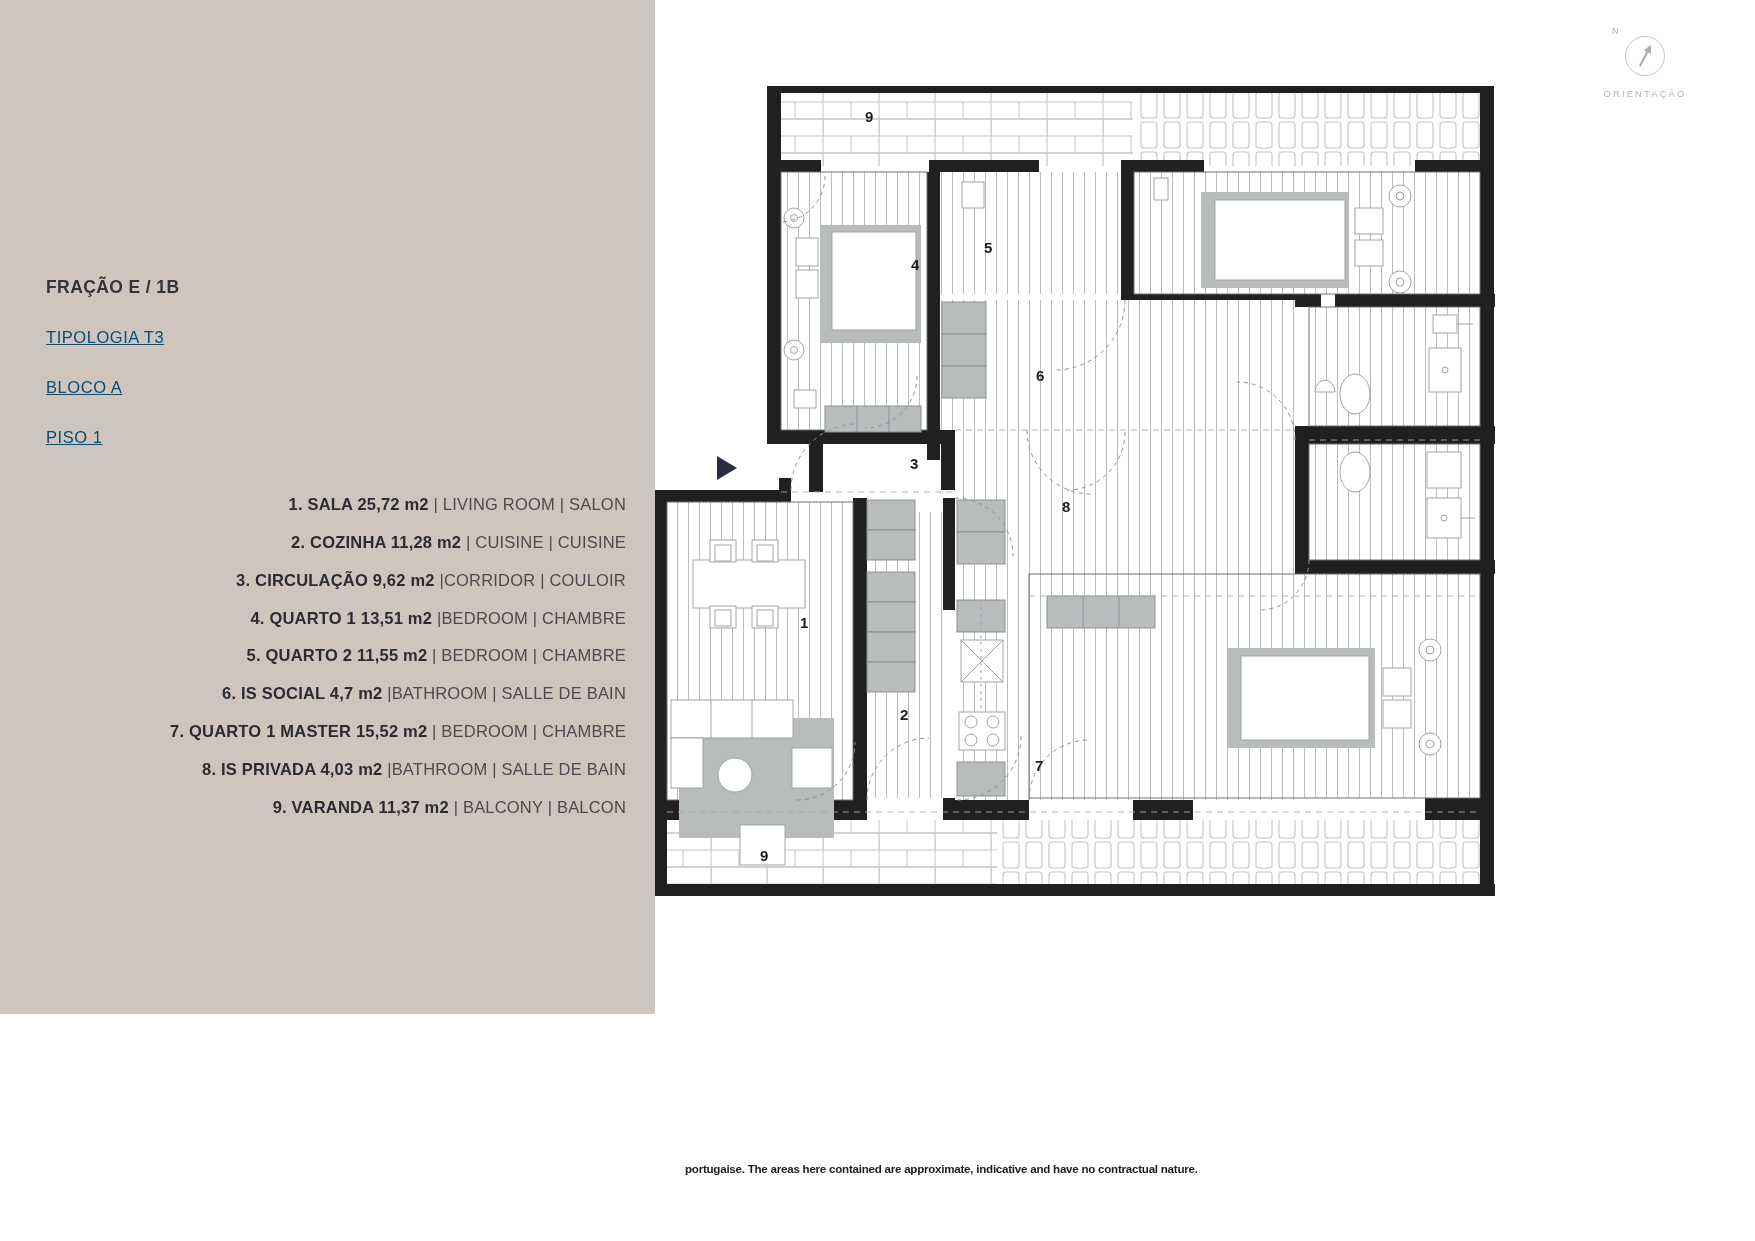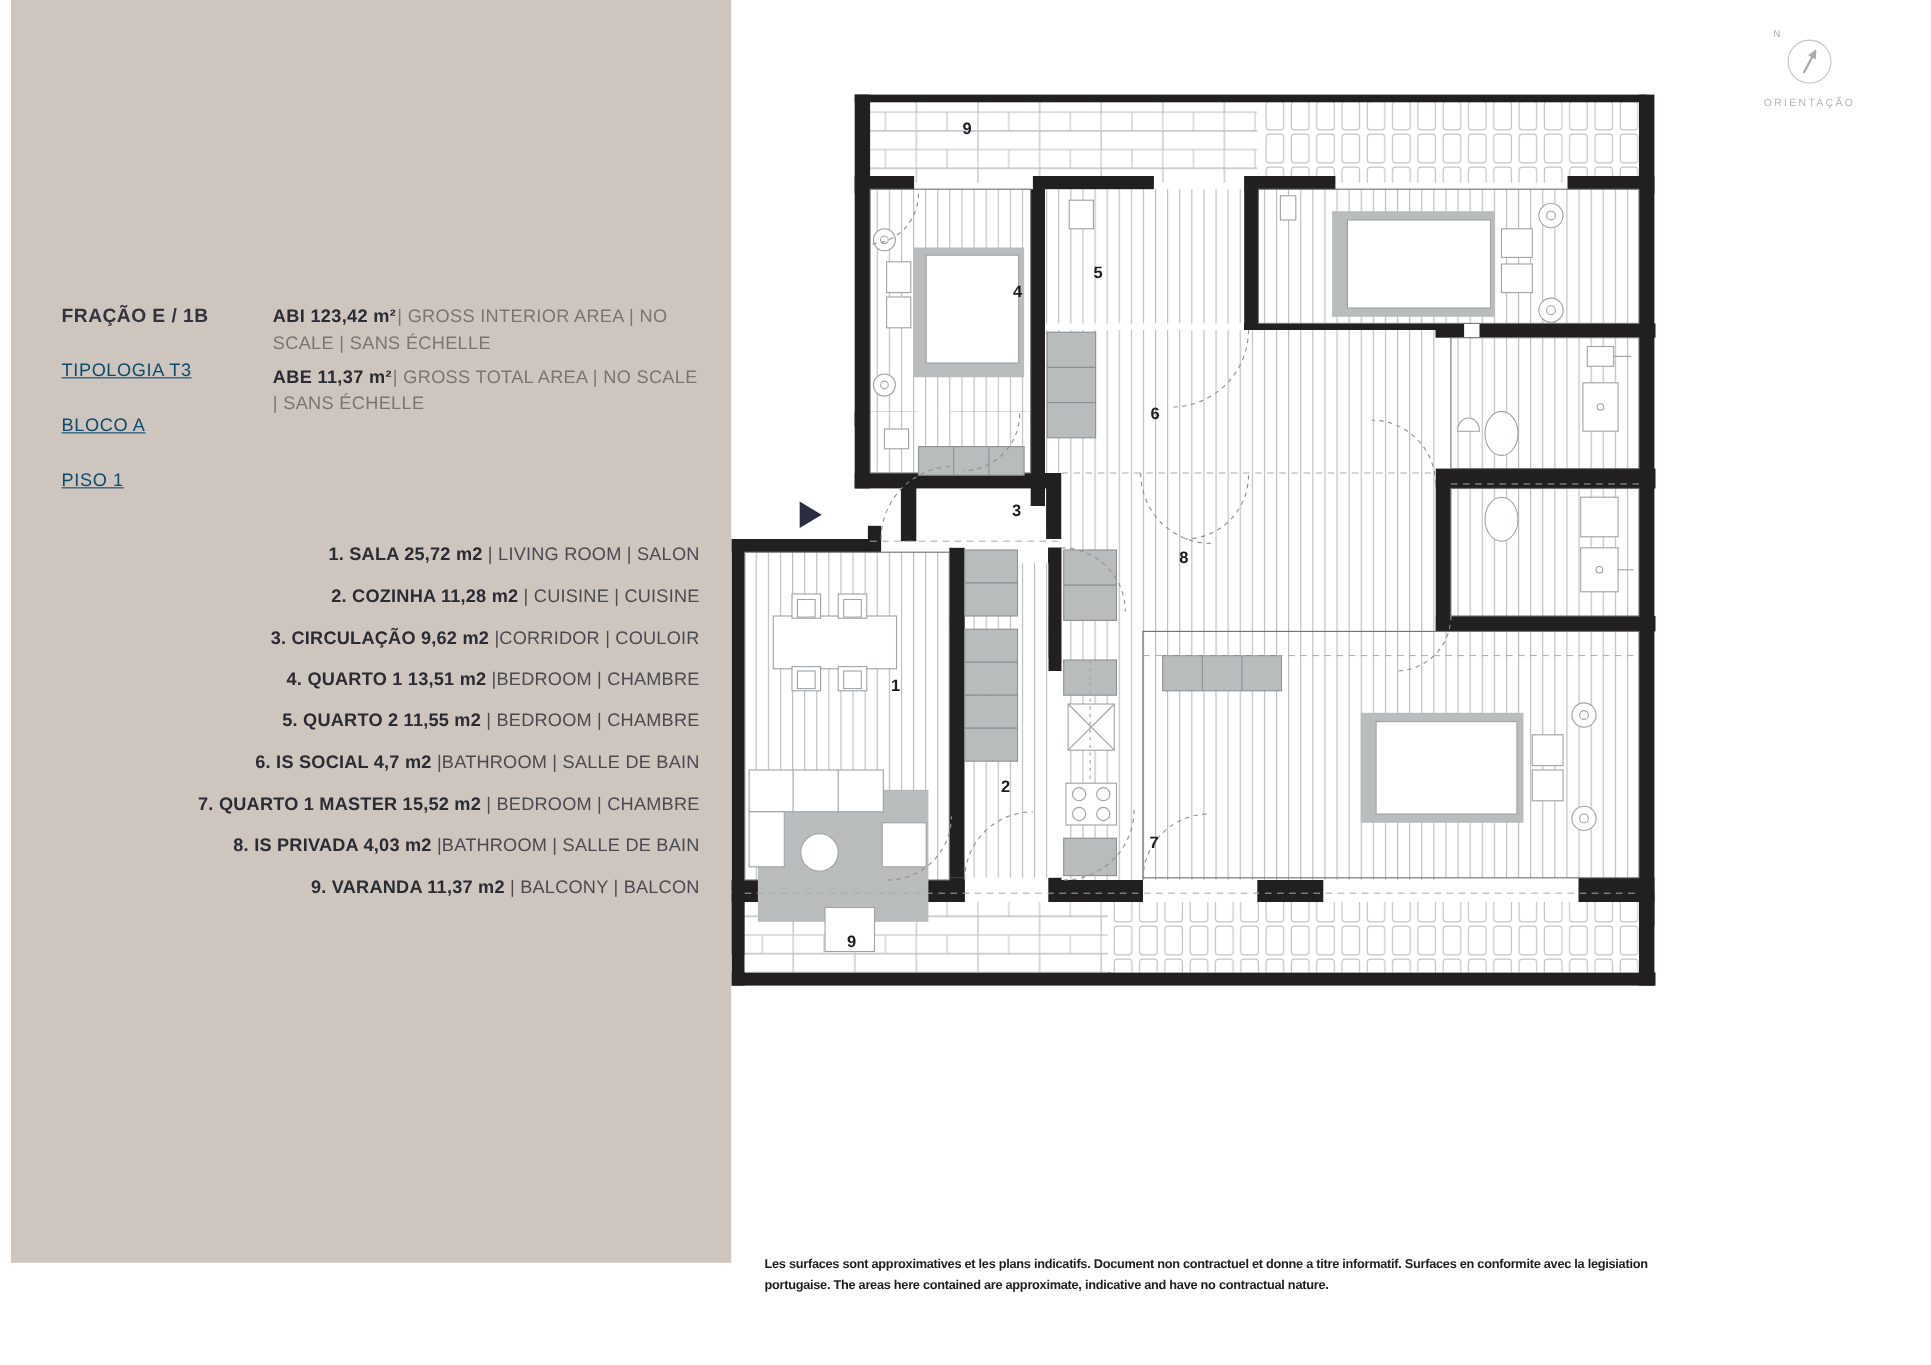--- a/index.html
+++ b/index.html
@@ -7,25 +7,24 @@
   body {
     font-family: "Liberation Sans", sans-serif;
     background: #ffffff;
     color: #2b2b33;
   }
   #page { position: relative; width: 1755px; height: 1241px; display: flex; }
 
   
   #sidebar {
     width: 655px;
-    height: 1148px;
+    height: 1014px;
     background: #cec6be;
     position: relative;
     flex: 0 0 655px;
-    margin-left: 10px;
   }
   #sidebar-inner { position: absolute; left: 46px; top: 275px; width: 580px; }
 
   .fraction-block { display: flex; align-items: flex-start; }
   .fraction-left { width: 192px; flex: 0 0 192px; padding-top: 2px; }
   .fraction-right { flex: 1; padding-top: 2px; }
 
   .frac-title {
     font-size: 17.5px; font-weight: bold; letter-spacing: .4px;
     color: #33333b; line-height: 1.2; margin-bottom: 30px;
@@ -101,28 +100,20 @@
 
   <aside id="sidebar">
     <div id="sidebar-inner">
 
       <div class="fraction-block">
         <div class="fraction-left">
           <div class="frac-title">FRAÇÃO E / 1B</div>
           <div class="frac-sub">TIPOLOGIA T3</div>
           <div class="frac-sub">BLOCO A</div>
           <div class="frac-sub">PISO 1</div>
-        </div>
-        <div class="fraction-right">
-          <div class="area-line">
-            <b>ABI 123,42 m²</b><span class="sep">| GROSS INTERIOR AREA  |  NO SCALE  |  SANS ÉCHELLE</span>
-          </div>
-          <div class="area-line">
-            <b>ABE 11,37 m²</b><span class="sep">| GROSS TOTAL AREA  |  NO SCALE  |  SANS ÉCHELLE</span>
-          </div>
         </div>
       </div>
 
       <div id="room-list">
         <div class="room-item">
           <span class="rm-bold">1.</span>
           <span class="rm-bold">SALA 25,72 m2</span><span class="rm-light"> | LIVING ROOM  | SALON</span>
         </div>
         <div class="room-item">
           <span class="rm-bold">2.</span>
@@ -451,18 +442,17 @@
         <text class="rmnum" x="407" y="512">8</text>
         <text class="rmnum" x="145" y="628">1</text>
         <text class="rmnum" x="245" y="720">2</text>
         <text class="rmnum" x="380" y="771">7</text>
         <text class="rmnum" x="105" y="861">9</text>
 
       </svg>
     </div>
 
     <div id="disclaimer">
-      <p>Les surfaces sont approximatives et les plans indicatifs. Document non contractuel et donne a titre informatif. Surfaces en conformite avec la legisiation</p>
       <p>portugaise. The areas here contained are approximate, indicative and have no contractual nature.</p>
     </div>
 
   </section>
 </div>
 
 </body></html>

